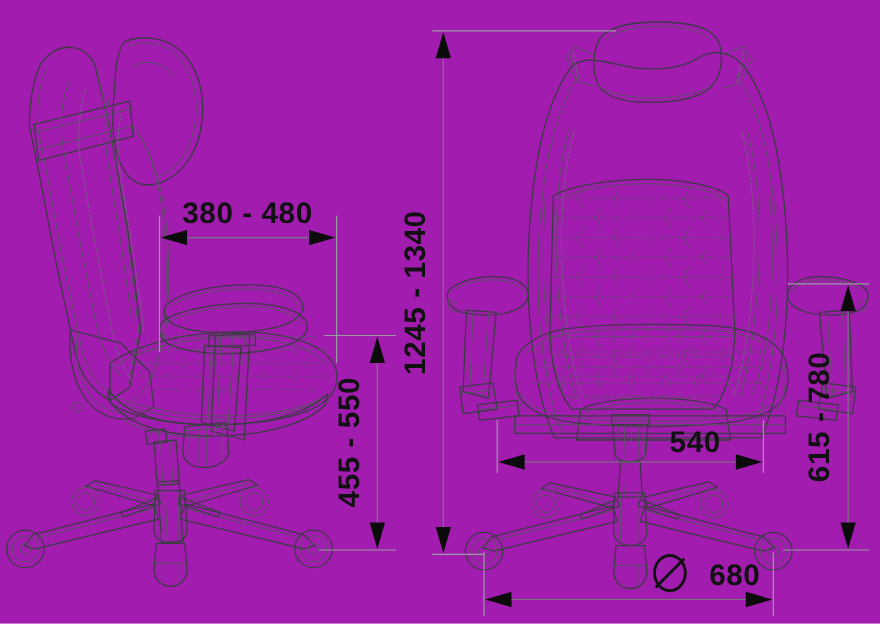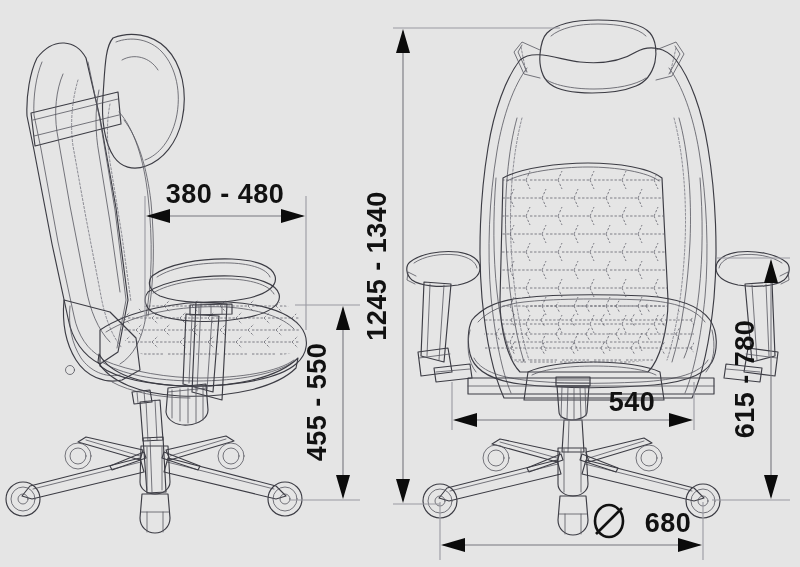--- a/index.html
+++ b/index.html
@@ -4,21 +4,21 @@
 <style>
   html, body {
     margin: 0;
     padding: 0;
     background: #ffffff;
   }
   #sheet {
     position: relative;
     width: 800px;
     height: 567px;
-    background: #e5e5e5;
+    background: #a21caf;
     overflow: hidden;
     font-family: "Liberation Sans", sans-serif;
   }
   #sheet svg {
     display: block;
     width: 800px;
     height: 567px;
   }
   .dim-text {
     font-family: "Liberation Sans", sans-serif;

